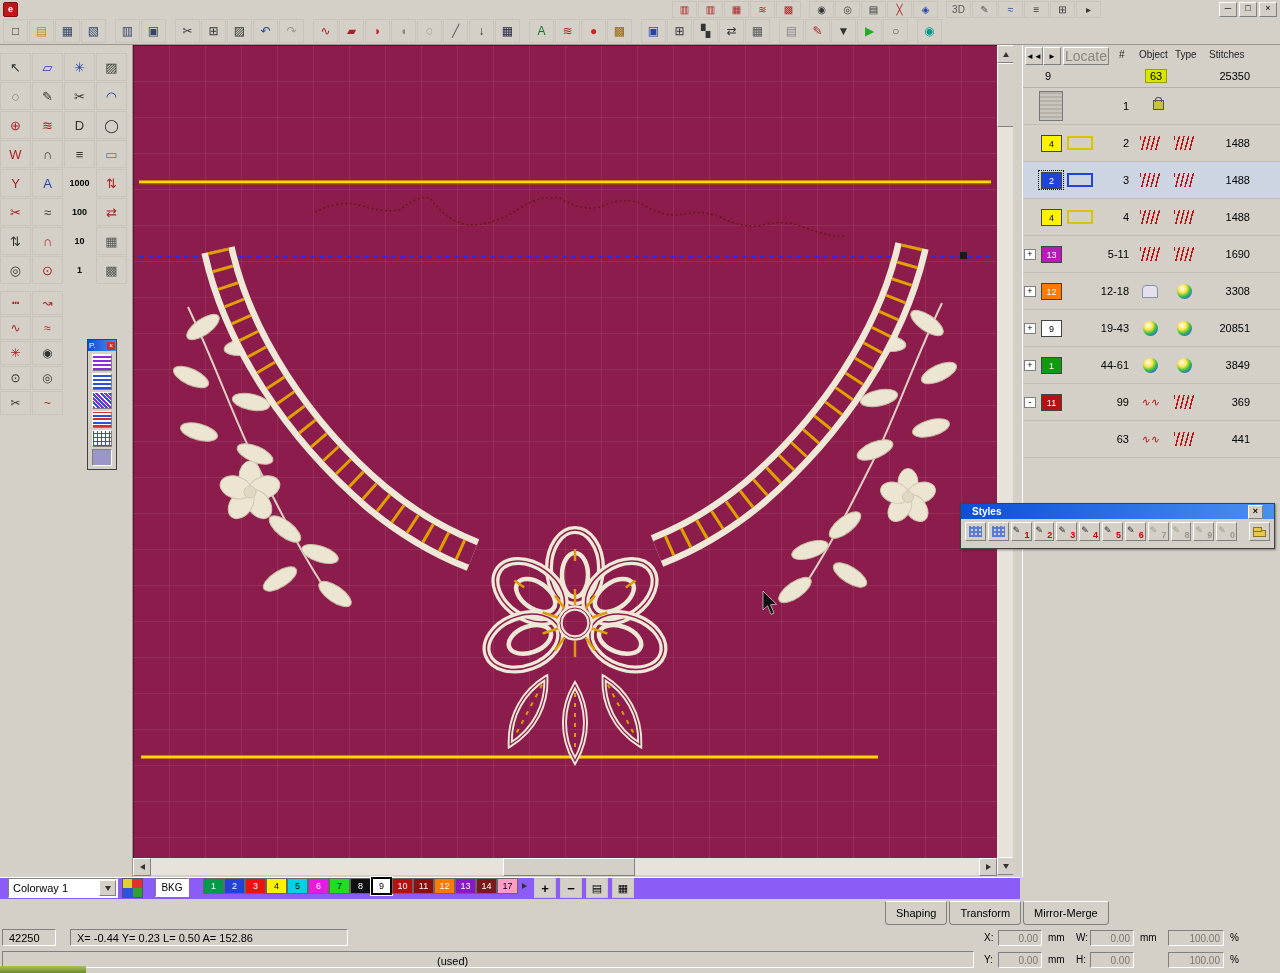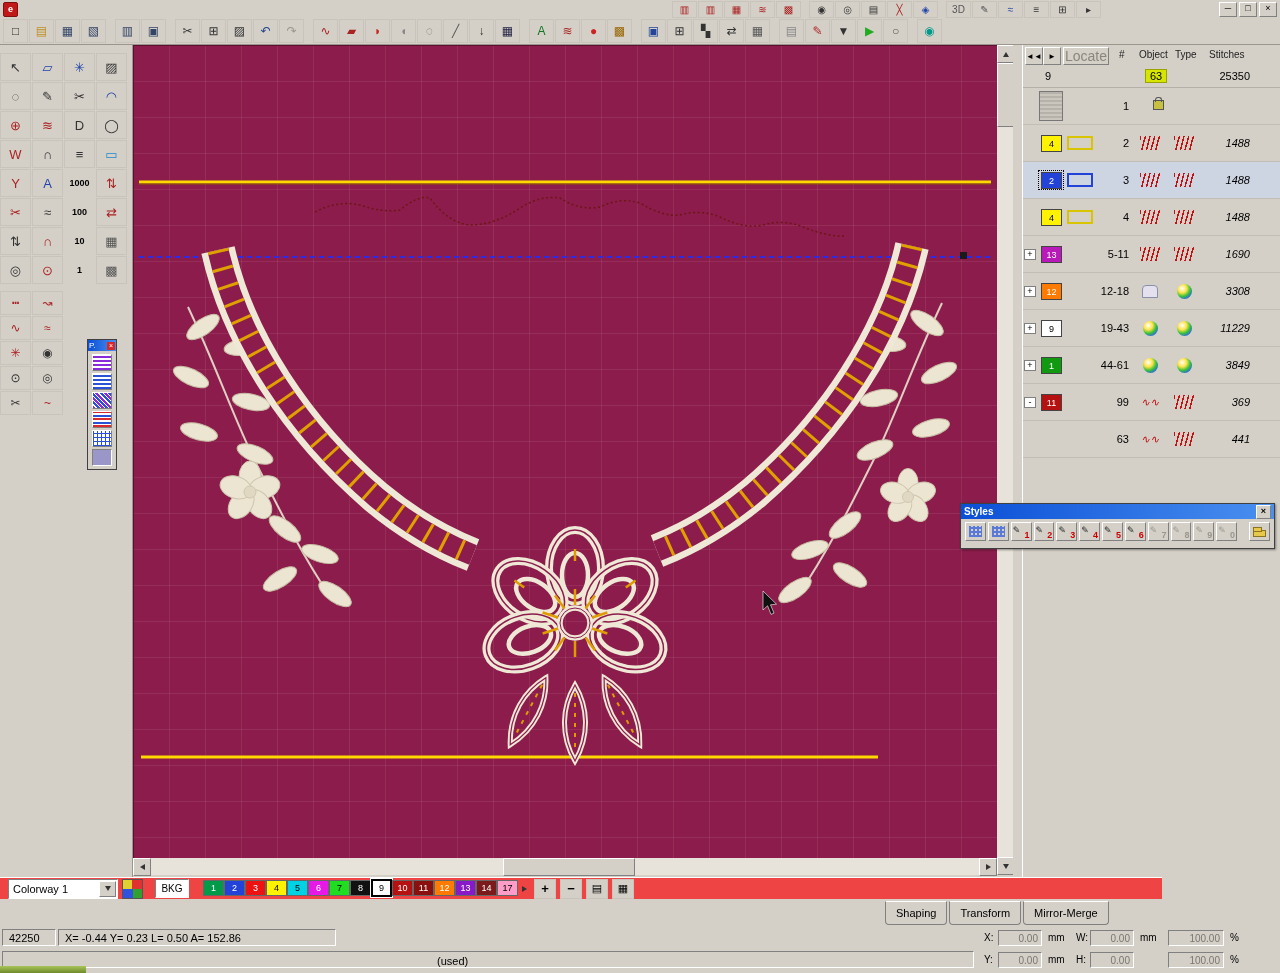--- a/index.html
+++ b/index.html
@@ -71,25 +71,25 @@
   .range{width:36px;text-align:right;flex:0 0 auto;padding-right:2px;}
   .icslot{width:30px;height:18px;margin-left:4px;position:relative;flex:0 0 auto;display:flex;align-items:center;justify-content:center;}
   .ic{display:inline-block;width:20px;height:14px;}
   .ic[data-icon="stitch"]{background:repeating-linear-gradient(105deg,#c01414 0 1.5px,transparent 1.5px 4.5px);}
   .ic[data-icon="sphere"]{width:15px;height:15px;border-radius:50%;background:radial-gradient(circle at 35% 30%,#ffffff 0%,#ffe34a 30%,#3ac13a 55%,#2a6ae0 78%,#b03ab0 100%);}
   .ic[data-icon="zig"]{background:none;color:#c01414;font-size:11px;line-height:14px;text-align:center;}
   .ic[data-icon="zig"]::before{content:"\223F\223F";}
   .ic[data-icon="hand"]{background:#e4e0ee;border:1px solid #8890a8;border-radius:4px 4px 0 0;width:16px;height:13px;box-sizing:border-box;}
   .lock{position:absolute;right:1px;top:3px;width:9px;height:8px;background:#c8c040;border:1px solid #555;}
   .lock::before{content:"";position:absolute;left:1px;top:-4px;width:5px;height:4px;border:1px solid #555;border-bottom:none;border-radius:3px 3px 0 0;}
-  .count{flex:1;text-align:right;padding-right:30px;font-style:italic;}
+  .count{flex:1;text-align:right;padding-right:30px;}
 
   
   #styles{position:absolute;left:960px;top:503px;width:313px;height:44px;background:#d4d0c8;border:1px solid #404040;box-shadow:1px 1px 2px rgba(0,0,0,.4);z-index:30;}
-  #styles-title{height:15px;background:linear-gradient(90deg,#0a4fd6,#4a90f0);color:#fff;font-weight:bold;font-size:10px;display:flex;align-items:center;padding:0 3px;}
+  #styles-title{height:15px;background:linear-gradient(90deg,#0a4fd6,#4a90f0);color:#fff;font-weight:bold;font-size:10px;display:flex;align-items:center;padding:0 11px;}
   #styles-close{margin-left:auto;width:13px;height:12px;background:#d4d0c8;color:#000;font-size:9px;line-height:11px;text-align:center;border:1px solid;border-color:#fff #808080 #808080 #fff;}
   #styles-body{display:flex;align-items:center;gap:2px;padding:3px 4px;}
   .sbtn{position:relative;width:21px;height:19px;border:1px solid;border-color:#fff #808080 #808080 #fff;background:#d4d0c8;box-sizing:border-box;}
   .sbtn::before{content:"\270E";position:absolute;left:1px;top:2px;font-size:9px;color:#222;}
   .sbtn .num{position:absolute;right:1px;bottom:0;color:#cc0000;font-weight:bold;font-size:9px;}
   .sbtn.disabled::before{color:#9a968e;}
   .sbtn.disabled .num{color:#9a968e;}
   .sbtn[data-k="grid"]::before{content:"";position:absolute;inset:3px;background:repeating-linear-gradient(90deg,#5a7ad8 0 2px,transparent 2px 4px),repeating-linear-gradient(0deg,#5a7ad8 0 2px,transparent 2px 4px);}
   .sbtn[data-k="open"]{margin-left:10px;}
   .sbtn[data-k="open"]::before{content:"";position:absolute;left:3px;right:3px;top:7px;bottom:3px;background:#e8c84a;border:1px solid #8a7420;}
@@ -102,21 +102,21 @@
   #minipal-body{display:flex;flex-direction:column;align-items:center;gap:2px;padding:3px 0;}
   .mbtn{width:20px;height:17px;border:1px solid;border-color:#fff #808080 #808080 #fff;background:#fff;box-sizing:border-box;}
   .mbtn[data-k="la"]{background:repeating-linear-gradient(0deg,#8a2ad8 0 2px,#fff 2px 4px);}
   .mbtn[data-k="lb"]{background:repeating-linear-gradient(0deg,#2a52d8 0 2px,#fff 2px 4px);}
   .mbtn[data-k="lc"]{background:repeating-linear-gradient(45deg,#8a2ad8 0 2px,#fff 2px 3px,#2a52d8 3px 5px,#fff 5px 6px);}
   .mbtn[data-k="wave"]{background:repeating-linear-gradient(0deg,#d82a2a 0 2px,#fff 2px 3px,#2a52d8 3px 5px,#fff 5px 7px);}
   .mbtn[data-k="grid"]{background:repeating-linear-gradient(90deg,#2a52d8 0 1px,transparent 1px 4px),repeating-linear-gradient(0deg,#2a52d8 0 1px,#fff 1px 4px);}
   .mbtn[data-k="pressed"]{background:#9a96c8;border-color:#808080 #fff #fff #808080;}
 
   
-  #cwbar{position:absolute;left:0;top:877px;width:1162px;height:22px;background:#ef4444;border-top:1px solid #fff;display:flex;align-items:center;box-sizing:border-box;}
+  #cwbar{position:absolute;left:0;top:877px;width:1020px;height:22px;background:#8b5cf6;border-top:1px solid #fff;display:flex;align-items:flex-start;box-sizing:border-box;}
   #cw-select{width:104px;height:18px;margin-left:8px;background:#fff;border:1px solid;border-color:#808080 #fff #fff #808080;display:flex;align-items:center;padding-left:4px;position:relative;}
   #cw-select .dd{position:absolute;right:1px;top:1px;bottom:1px;width:15px;background:#d4d0c8;border:1px solid;border-color:#fff #808080 #808080 #fff;display:flex;align-items:center;justify-content:center;}
   #cw-palicon{width:19px;height:18px;margin-left:4px;background:conic-gradient(#e03030 0 25%,#30a030 0 50%,#3050e0 0 75%,#e0d030 0 100%);border:1px solid #555;}
   #cw-bkg{width:32px;height:17px;margin-left:12px;background:#fff;border:1px solid;border-color:#808080 #fff #fff #808080;display:flex;align-items:center;justify-content:center;font-size:10px;}
   #cw-chips{display:flex;margin-left:14px;}
   .cchip{width:21px;height:16px;border:1px solid #666;box-sizing:border-box;font-size:9px;display:flex;align-items:center;justify-content:center;}
   .cchip.selchip{border:2px solid #000;outline:1px solid #fff;height:18px;margin-top:-1px;}
   #cw-more{width:12px;height:16px;display:flex;align-items:center;justify-content:center;}
   .cw-tool{width:20px;height:18px;margin-left:4px;display:flex;align-items:center;justify-content:center;font-size:13px;font-weight:bold;background:#d4d0c8;border:1px solid #c8c4bc;}
   #cw-print{font-size:11px;font-weight:normal;}
@@ -549,21 +549,21 @@
           </span>
           <span class="oslot" style="visibility: hidden;"></span>
           <span class="range">19-43</span>
           <span class="icslot">
             <i class="ic" data-icon="sphere"></i>
 
           </span>
           <span class="icslot">
             <i class="ic" data-icon="sphere"></i>
           </span>
-          <span class="count">11229</span>
+          <span class="count">20851</span>
         </div>
 
         <div class="prow">
           <span class="exp">+</span>
           <span class="chipslot">
             <span class="chip" style="background: rgb(17, 154, 17); color: rgb(255, 255, 255);">1</span>
 
           </span>
           <span class="oslot" style="visibility: hidden;"></span>
           <span class="range">44-61</span>
@@ -732,21 +732,21 @@
 
   <div class="btab">Shaping</div>
       <div class="btab">Transform</div>
       <div class="btab">Mirror-Merge</div>
     </div>
 
   <div id="status1">
     <div class="seg" style="left:2px;width:54px;">
         <span>42250</span>
       </div>
-    <div class="seg" style="left:58px;width:278px;">
+    <div class="seg" style="left:70px;width:278px;">
         <span>X= -0.44 Y=  0.23 L=  0.50 A= 152.86</span>
       </div>
     <span class="flabel" style="left:984px;">X:</span>
     <div class="fld" style="left:998px;width:44px;">
         <span>0.00</span>
       </div>
     <span class="flabel" style="left:1048px;">mm</span>
     <span class="flabel" style="left:1076px;">W:</span>
     <div class="fld" style="left:1090px;width:44px;">
         <span>0.00</span>

